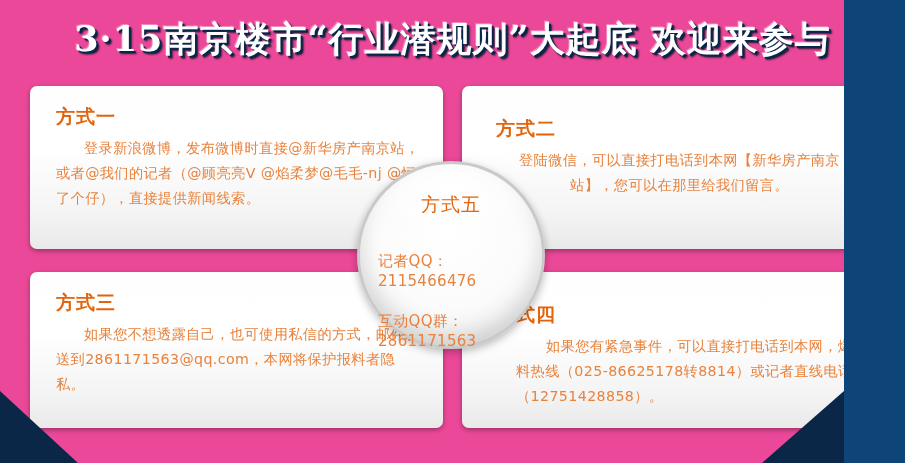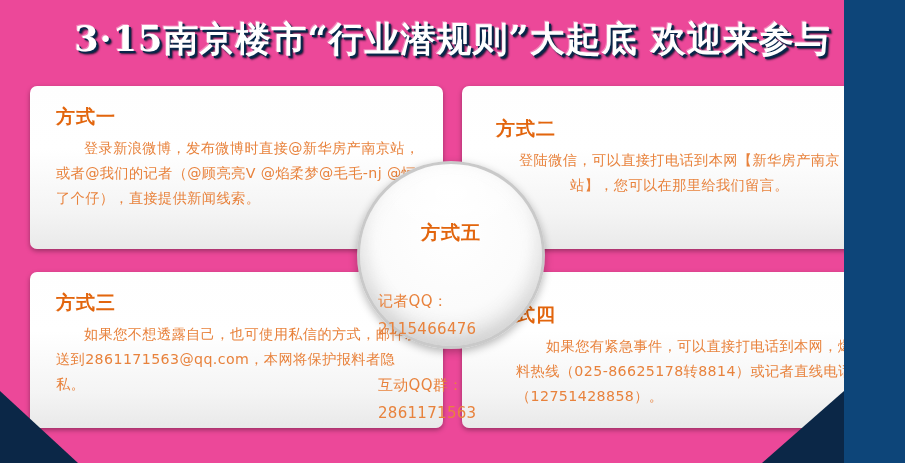--- a/index.html
+++ b/index.html
@@ -87,31 +87,31 @@
     border:3px solid #c9c9c9;
     box-sizing:border-box;
     box-shadow:
       0 3px 9px rgba(0,0,0,.28),
       inset 0 -10px 18px rgba(170,170,170,.45),
       inset 0 6px 14px rgba(255,255,255,.95);
     z-index:5;
     text-align:center;
   }
   #circle .circle-title{
-    margin-top:56px;
+    margin-top:28px;
     color:#e2650d;
-    font-weight:bold;
+    font-weight:normal;
     font-size:19px;
     letter-spacing:1px;
   }
   #circle .circle-lines{
     margin-top:13px;
     color:#e8823c;
     font-size:15px;
-    line-height:28px;
+    line-height:20px;
     letter-spacing:.3px;
     white-space:pre-line;
     text-align:left;
     padding-left:18px;
   }
 </style>
 </head>
 <body>
 
 <div id="stage">

